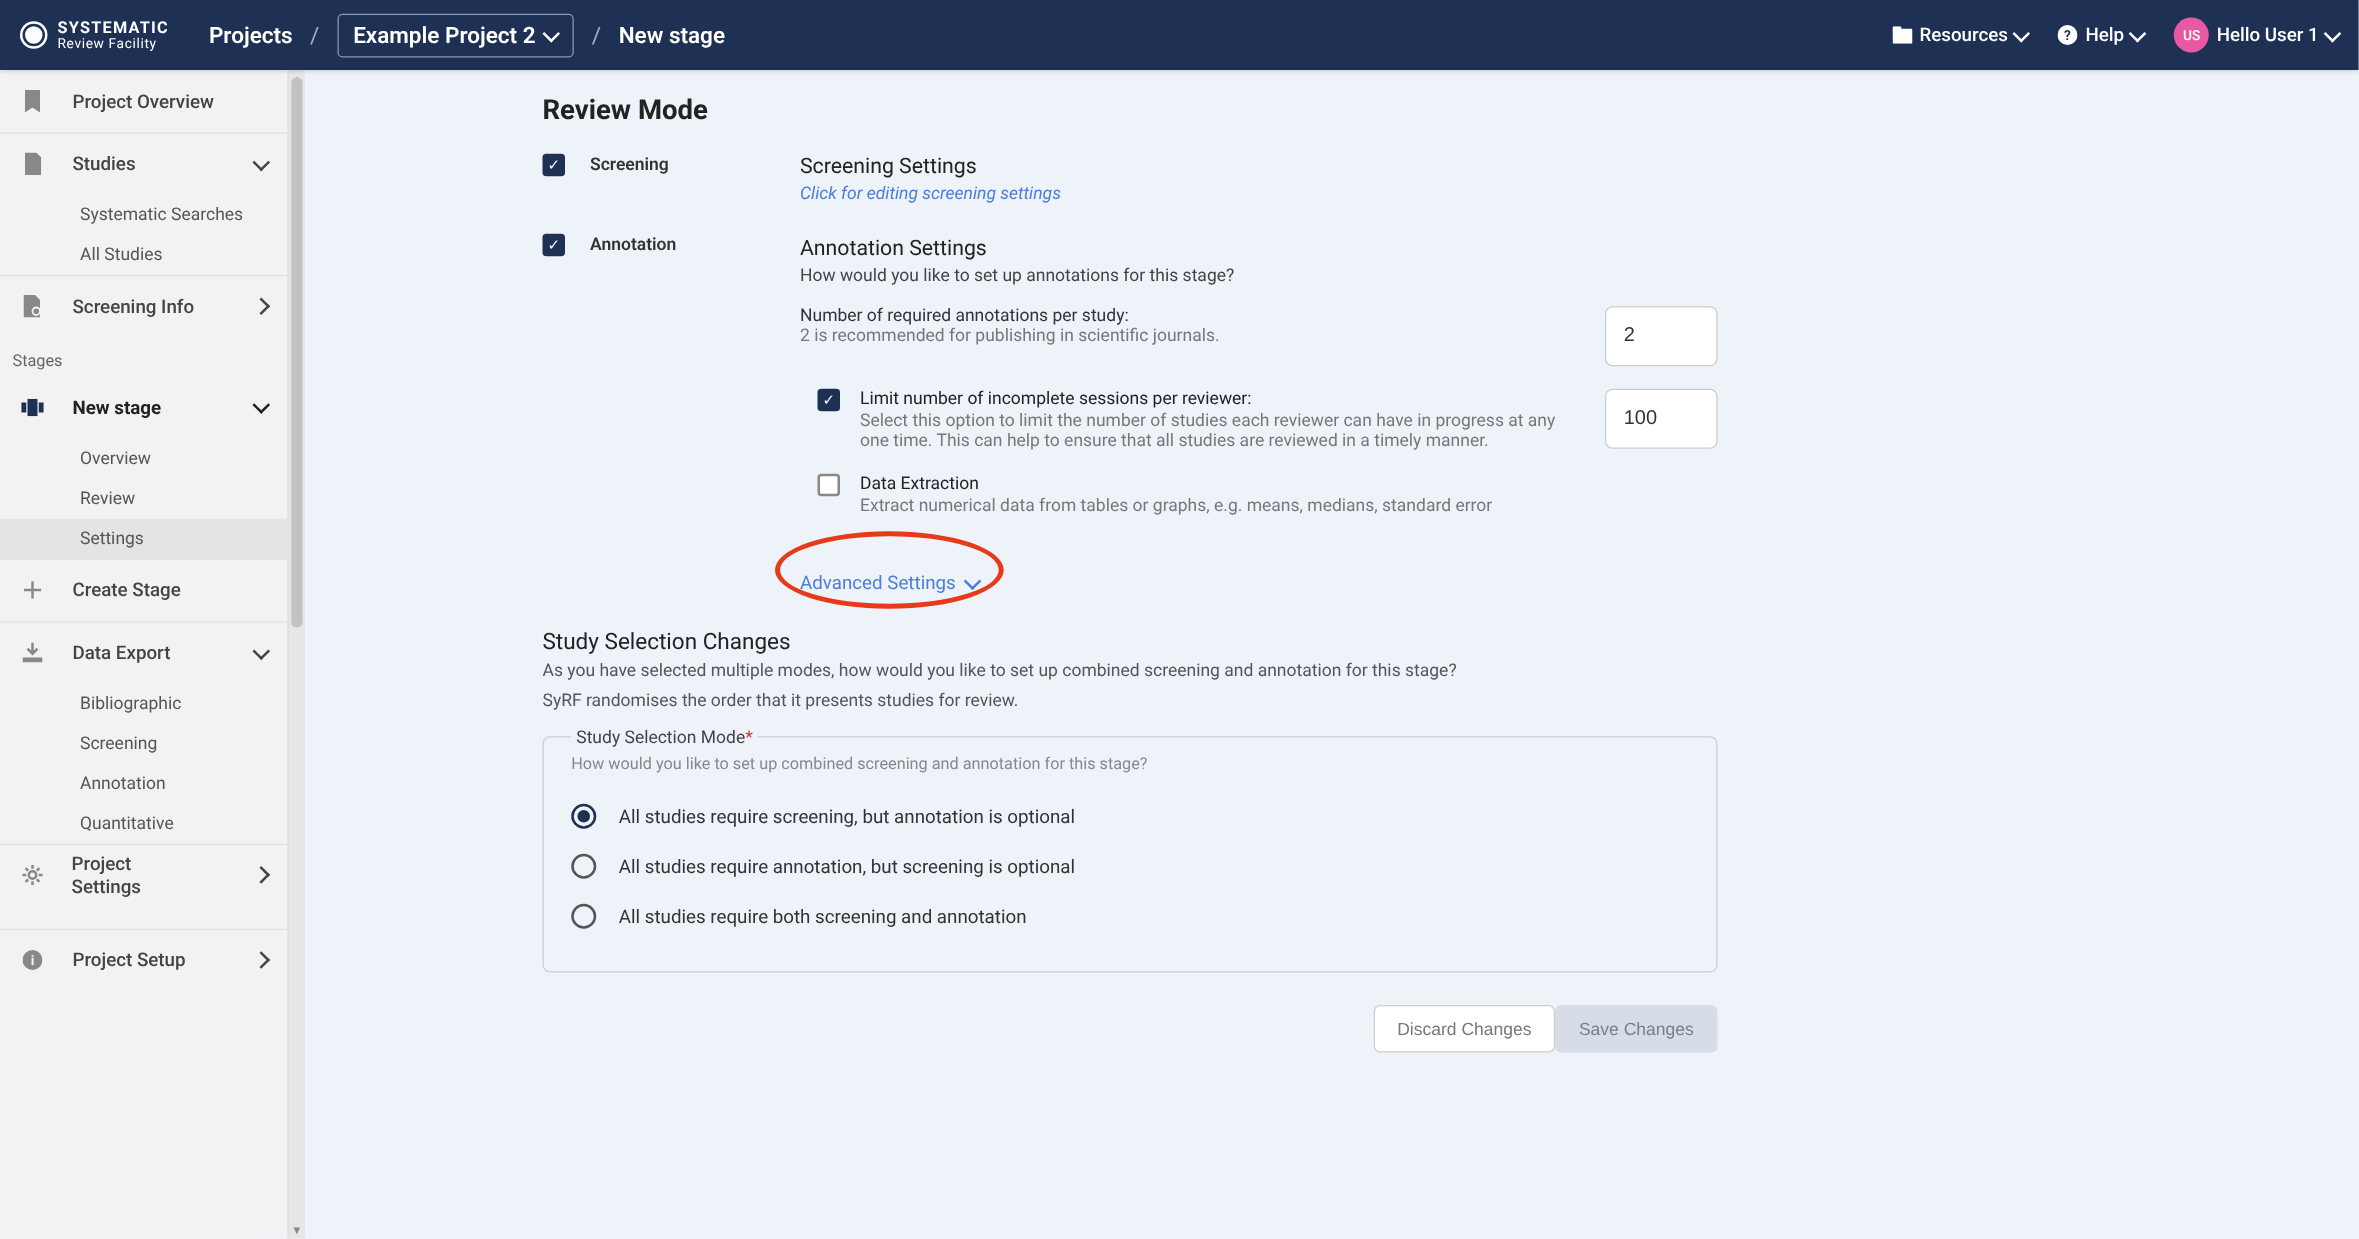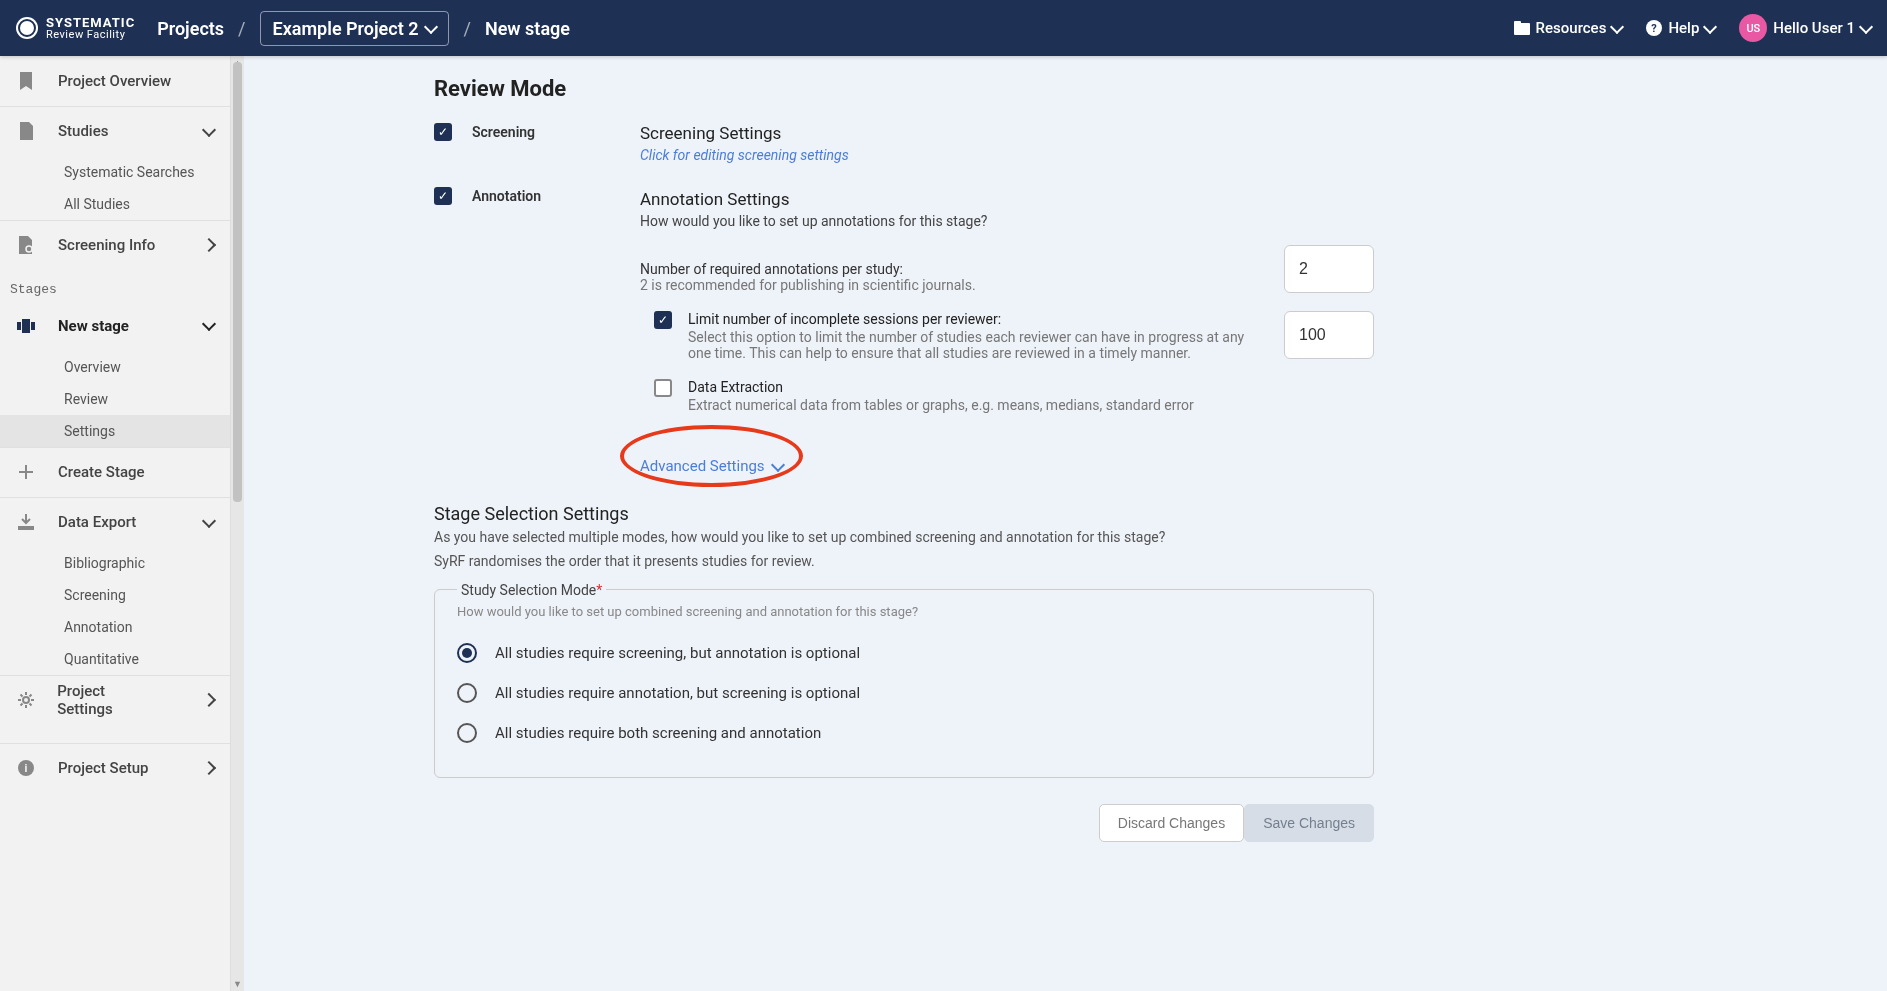--- a/index.html
+++ b/index.html
@@ -1,20 +1,20 @@
 <!DOCTYPE html>
 <html><head>
 <meta charset="utf-8">
 <style>
 * { box-sizing: border-box; margin: 0; padding: 0; }
 body { font-family: -apple-system, BlinkMacSystemFont, "Segoe UI", Roboto, Helvetica, Arial, sans-serif; background: #eef2f9; color: #333; font-size: 14px; overflow: hidden; }
 
 
 .topbar { height: 56px; background: #1e3054; color: #fff; display: flex; align-items: center; padding: 0 16px; justify-content: space-between; box-shadow: 0 1px 4px rgba(0,0,0,0.2); position: relative; z-index: 10; }
-.topbar-left { display: flex; align-items: center; gap: 22px; }
+.topbar-left { display: flex; align-items: center; gap: 32px; }
 .logo { display: flex; align-items: center; gap: 8px; }
 .logo-mark { width: 22px; height: 22px; border-radius: 50%; background: #fff; position: relative; display: flex; align-items: center; justify-content: center; }
 .logo-mark::after { content: ""; width: 14px; height: 14px; border: 2px solid #1e3054; border-radius: 50%; }
 .logo-text { line-height: 1; font-size: 11px; letter-spacing: 0.5px; }
 .logo-text b { font-size: 13px; letter-spacing: 1px; display: block; }
 .breadcrumbs { display: flex; align-items: center; gap: 14px; font-weight: 600; font-size: 18px; }
 .bc-sep { opacity: 0.6; font-weight: 400; }
 .project-chip { border: 1px solid rgba(255,255,255,0.5); border-radius: 4px; padding: 6px 12px; display: flex; align-items: center; gap: 8px; font-weight: 600; }
 .topbar-right { display: flex; align-items: center; gap: 24px; justify-content: space-between; }
 .tr-item { display: flex; align-items: center; gap: 6px; font-weight: 500; font-size: 15px; cursor: pointer; }
@@ -27,42 +27,42 @@
 .sidebar-wrap { width: 244px; background: #f2f2f2; position: relative; }
 .scrollbar-track { position: absolute; right: 0; top: 0; bottom: 0; width: 14px; background: #e6e6e6; border-left: 1px solid #ddd; }
 .scrollbar-thumb { position: absolute; left: 2px; right: 2px; top: 6px; height: 440px; background: #c2c2c2; border-radius: 4px; }
 .scrollbar-arrow { position: absolute; left: 0; right: 0; height: 14px; display: flex; align-items: center; justify-content: center; color: #888; font-size: 9px; }
 .sidebar { width: 230px; height: 100%; overflow: hidden; }
 .side-item { display: flex; align-items: center; height: 50px; padding: 0 16px; gap: 22px; color: #444; cursor: pointer; font-size: 15px; font-weight: 500; border-bottom: 1px solid rgba(0,0,0,0); }
 .side-item.top-level { border-top: 1px solid #e0e0e0; }
 .side-item.top-level:first-child { border-top: none; }
 .side-sub { padding: 8px 16px 8px 64px; font-size: 14px; color: #555; cursor: pointer; }
 .side-sub.active { background: #e4e4e4; }
-.side-group-label { padding: 12px 10px 4px; font-size: 13px; color: #666; font-family: Liberation Mono, monospace; }
+.side-group-label { padding: 12px 10px 4px; font-size: 13px; color: #666; }
 .side-item.active { font-weight: 700; color: #222; }
 .side-icon { width: 20px; display: flex; justify-content: center; color: #888; }
 .side-item.active .side-icon { color: #1e3054; }
 .spacer-flex { flex: 1; }
 
 
 .main { flex: 1; overflow: auto; padding: 20px 40px 20px; position: relative; }
 .content { max-width: 940px; margin: 0 0 0 150px; }
 h1.section-title { font-size: 22px; font-weight: 700; color: #222; margin-bottom: 22px; }
 .mode-row { display: flex; gap: 26px; margin-bottom: 24px; }
 .mode-col-checks { width: 180px; }
 .mode-check { display: flex; align-items: center; gap: 20px; margin-bottom: 46px; }
 .chk { width: 18px; height: 18px; border-radius: 3px; background: #1e3054; display: flex; align-items: center; justify-content: center; color: #fff; font-size: 12px; }
 .chk.empty { background: #fff; border: 2px solid #888; }
 .chk-label { font-weight: 600; font-size: 14px; }
 .mode-settings { flex: 1; }
 h2.sub { font-size: 17px; font-weight: 400; color: #222; margin-bottom: 4px; }
 .link { color: #4a7ed9; font-size: 14px; cursor: pointer; font-style: italic; }
 .muted { color: #777; font-size: 14px; }
 .ann-block { margin-top: 26px; }
-.field-row { display: flex; align-items: flex-end; gap: 20px; margin-top: 16px; }
+.field-row { display: flex; align-items: flex-start; gap: 20px; margin-top: 16px; }
 .field-row .txt { flex: 1; }
 .num-input { width: 90px; height: 48px; border: 1px solid #ccc; border-radius: 6px; background: #fff; font-size: 16px; padding: 0 14px; color: #333; }
 .inner-opt { display: flex; gap: 16px; margin-top: 18px; padding-left: 14px; }
 .inner-opt .txt { flex: 1; }
 .inner-opt .inner-title { font-size: 14px; color: #222; margin-bottom: 2px; }
 .adv-link { display: inline-flex; align-items: center; gap: 8px; color: #4a7ed9; font-size: 15px; margin-top: 20px; cursor: pointer; }
 
 .circled { position: relative; display: inline-block; }
 .oval { position: absolute; border: 4px solid #e63a1a; border-radius: 50%; left: -20px; top: -12px; right: -20px; bottom: -12px; pointer-events: none; }
 
@@ -301,21 +301,21 @@
                   <span class="chev" style="border-color:#4a7ed9;"></span>
                 </span>
                 <span class="oval"></span>
               </span>
             </div>
           </div>
         </div>
       </div>
 
       <div class="study-sel">
-        <h2 class="sub" style="font-size:18px;">Stage Selection Settings</h2>
+        <h2 class="sub" style="font-size:18px;">Study Selection Changes</h2>
         <div class="study-desc">As you have selected multiple modes, how would you like to set up combined screening and annotation for this stage?</div>
         <div class="study-desc">SyRF randomises the order that it presents studies for review.</div>
 
         <div class="fieldset">
           <span class="legend">
             <span>Study Selection Mode</span><span class="req">*</span>
           </span>
           <div class="legend-sub">How would you like to set up combined screening and annotation for this stage?</div>
 
           <div class="radio-row">

